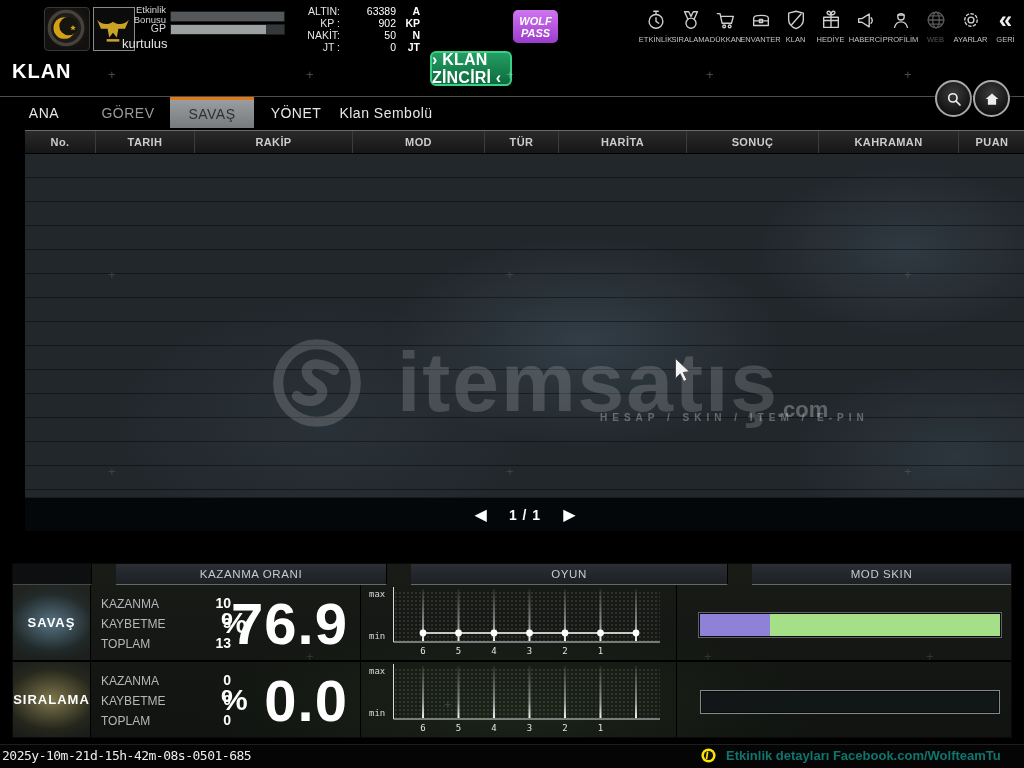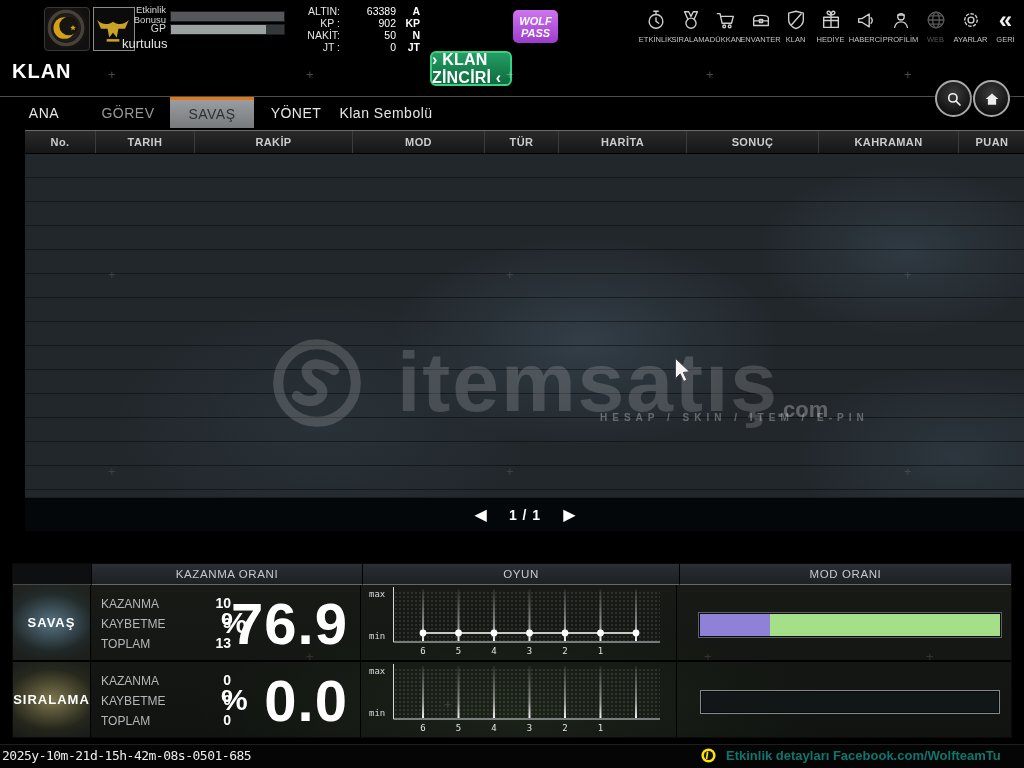--- a/index.html
+++ b/index.html
@@ -66,21 +66,21 @@
   #wm-com{position:absolute;left:752px;top:243px;font-size:22px;font-weight:bold;color:#fff;opacity:.28;}
   #pager{height:33px;background:rgba(8,12,16,.55);border-top:1px solid rgba(255,255,255,.09);
       display:flex;align-items:center;justify-content:center;gap:22px;}
   .pg-arrow{color:#fff;font-size:16px;cursor:pointer;line-height:16px;}
   #pg-label{color:#fff;font-size:14px;font-weight:bold;letter-spacing:1px;}
 
   
   #stats{left:12px;top:563px;width:1000px;height:175px;background:
       radial-gradient(420px 120px at 50% 85%, rgba(55,75,45,.28), transparent 75%),
       linear-gradient(#181b16,#101310);border:1px solid #0a0a0a;box-sizing:border-box;}
-  #stats-head{display:flex;height:21px;}
+  #stats-head{display:flex;height:21px;gap:24px;}
   .sh-cell{background:linear-gradient(#2b2f34,#1c2024);border-bottom:1px solid #63686d;border-right:1px solid #000;
       color:#c6cace;font-size:11.5px;display:flex;align-items:center;justify-content:center;letter-spacing:.6px;}
   .sh-blank{background:#0d0f11;border-bottom:1px solid #45494d;border-right:1px solid #000;}
   .stat-row{display:flex;height:75px;border-bottom:2px solid #000;}
   .cell{position:relative;border-right:1px solid #000;box-sizing:border-box;}
   .c-name{width:78px;}
   .c-wins{width:270px;}
   .c-game{width:316px;}
   .c-mod{width:334px;border-right:none;}
   .name-glow{position:absolute;inset:0;display:flex;align-items:center;justify-content:center;
@@ -336,21 +336,21 @@
       <span id="pg-label">1 / 1</span>
       <span class="pg-arrow">▶</span>
     </div>
   </div>
 
   <div id="stats" class="abs">
     <div id="stats-head">
       <div class="sh-cell sh-blank" style="width:78px;"></div>
       <div class="sh-cell" style="width:270px;">KAZANMA ORANI</div>
       <div class="sh-cell" style="width:316px;">OYUN</div>
-      <div class="sh-cell" style="flex:1;border-right:none;">MOD ORANI</div>
+      <div class="sh-cell" style="flex:1;border-right:none;">MOD SKIN</div>
     </div>
 
     <div class="stat-row">
       <div class="cell c-name">
         <div class="name-glow glow-blue">SAVAŞ</div>
       </div>
       <div class="cell c-wins">
         <div class="stat-line" style="top:10px;">
           <span class="sl">KAZANMA</span>
           <span class="sv">10</span>

